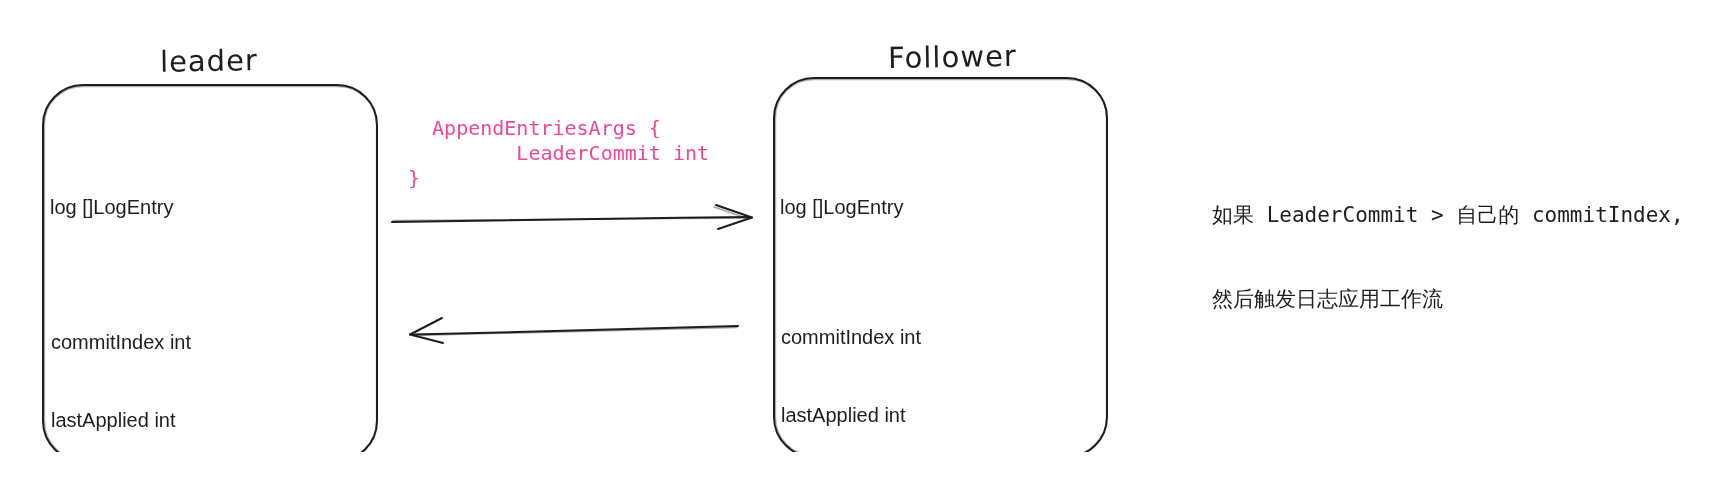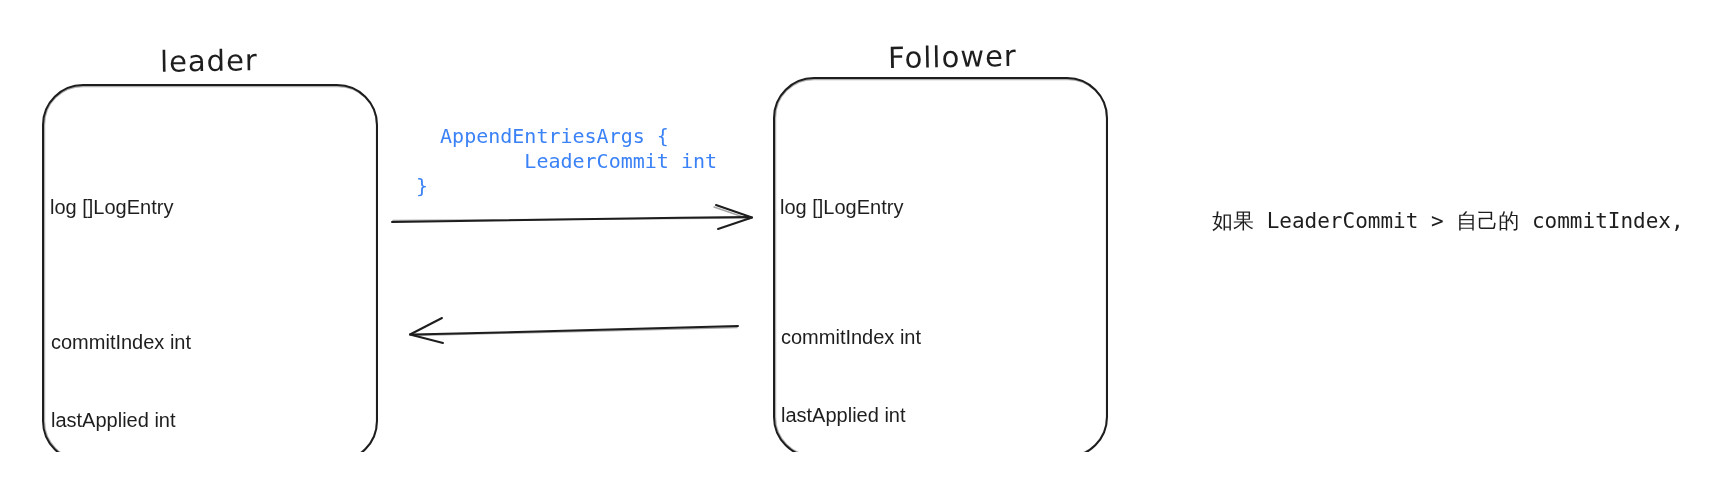--- a/index.html
+++ b/index.html
@@ -34,23 +34,23 @@
     line-height: 26px;
     color: #1e1e1e;
     white-space: pre;
     margin: 0;
   }
   .msg-annotation {
     position: absolute;
     font-family: "DejaVu Sans Mono", monospace;
     font-size: 20px;
     line-height: 25px;
-    color: #3b82f6;
+    color: #ec4899;
     white-space: pre;
-    margin: 8px;
+    margin: 0;
   }
   .cjk-note {
     position: absolute;
     font-family: "DejaVu Sans Mono", monospace;
     font-size: 21px;
     line-height: 25px;
     color: #1e1e1e;
     white-space: pre;
   }
   .watermark {
@@ -110,16 +110,17 @@
     <div>commitIndex int</div>
     <div>lastApplied int</div>
     
     
   </div>
 
   <pre class="msg-annotation" style="left:408px; top:116px;">  AppendEntriesArgs {
          LeaderCommit int
 }</pre>
 
-  <div class="cjk-note" style="left:1212px; top:209px;">如果 LeaderCommit &gt; 自己的 commitIndex,</div>
+  <div class="cjk-note" style="left:1212px; top:203px;">如果 LeaderCommit &gt; 自己的 commitIndex,</div>
+  <div class="cjk-note" style="left:1212px; top:287px;">然后触发日志应用工作流</div>
 
 
 </div>
 
 </body></html>

